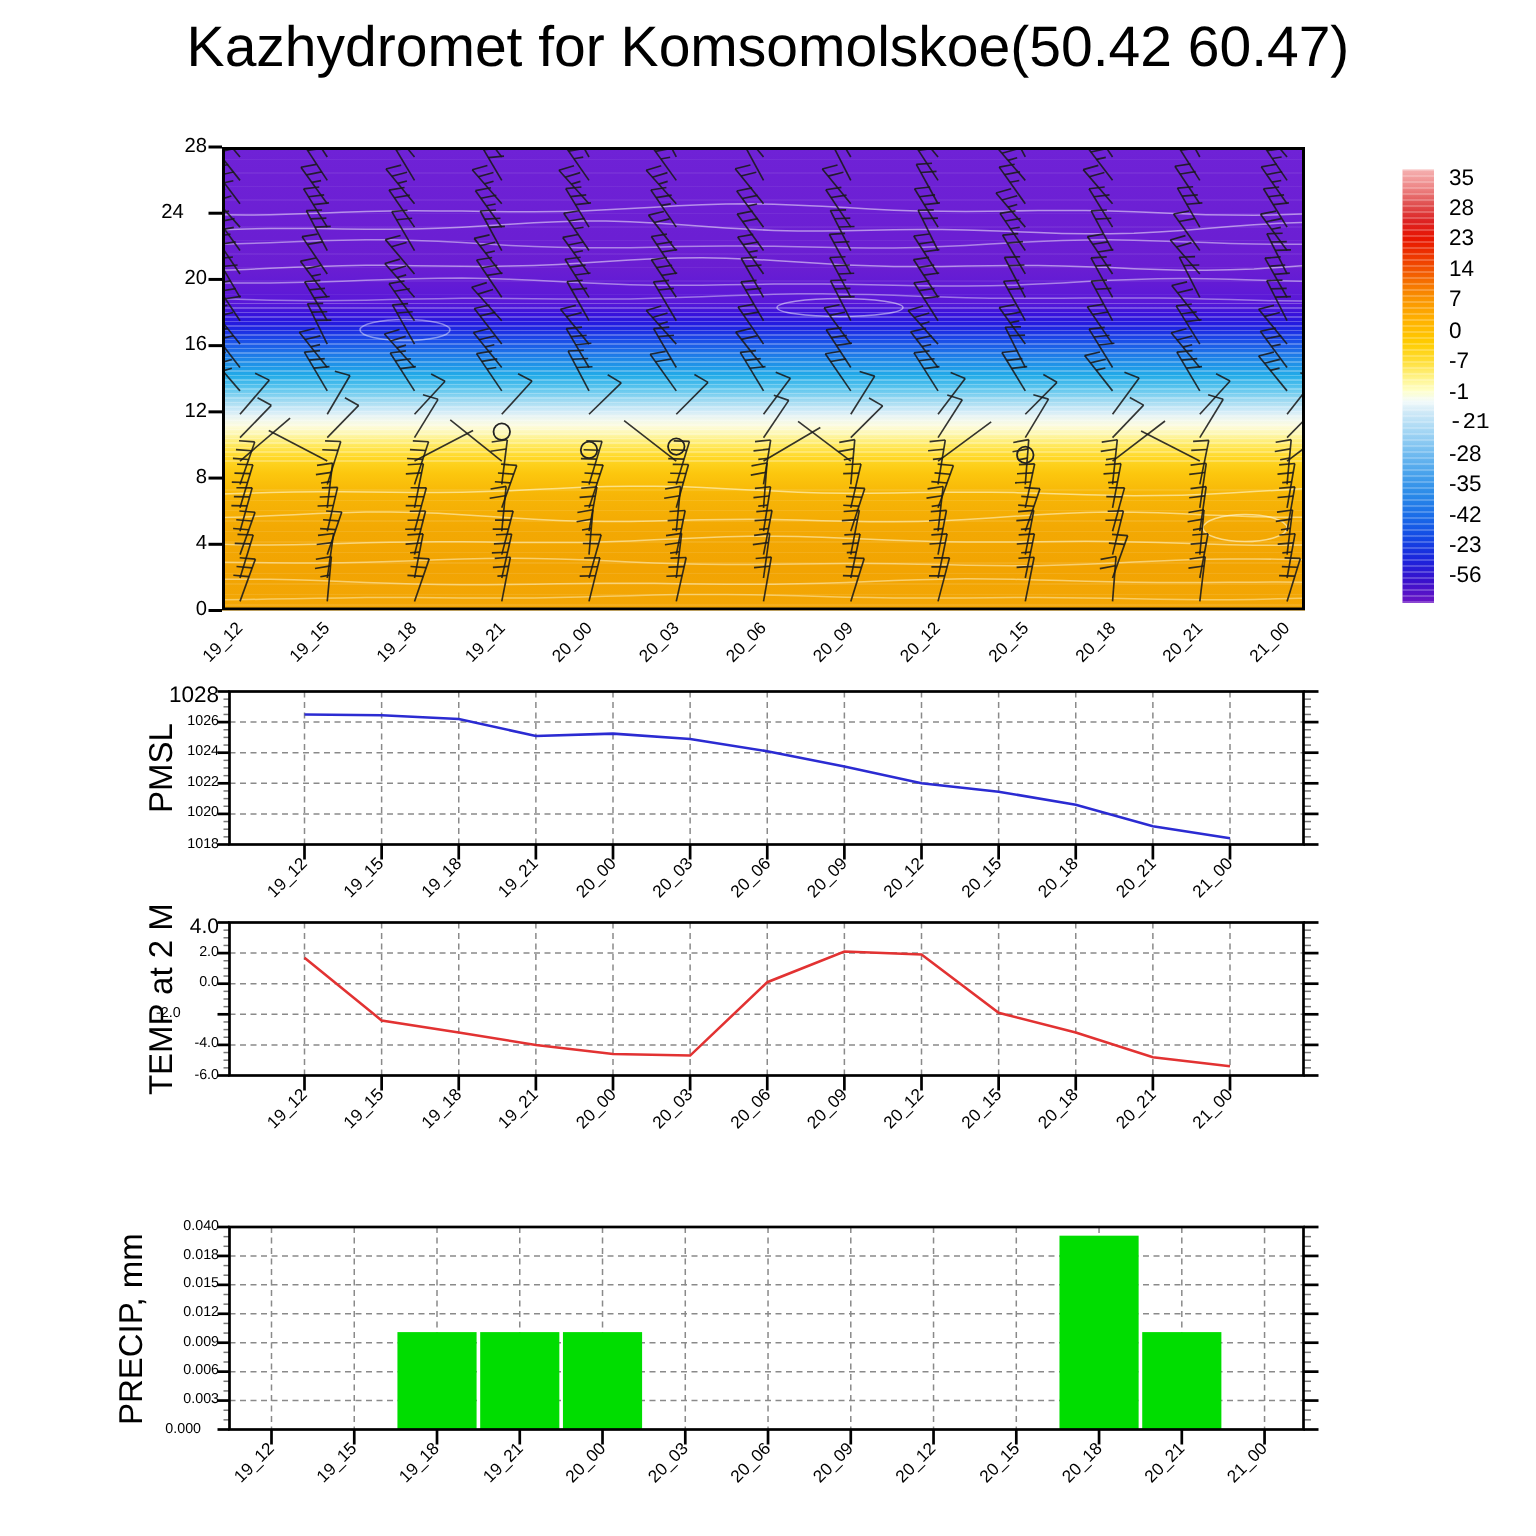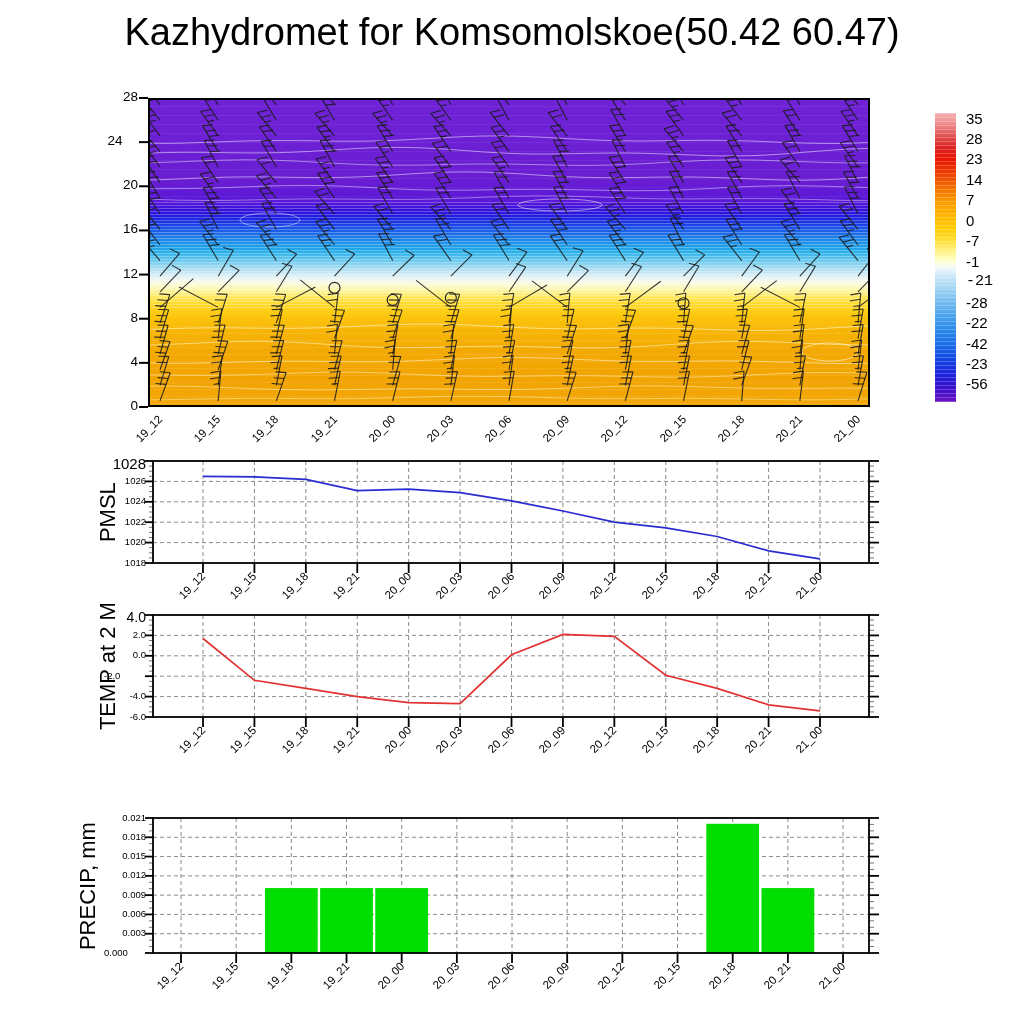--- a/index.html
+++ b/index.html
@@ -1190,21 +1190,21 @@
       <div class="lab" style="left: 966px; top: 110.5px; width: 46px; font-size: 15px;">35</div>
       <div class="lab" style="left: 966px; top: 130.96px; width: 46px; font-size: 15px;">28</div>
       <div class="lab" style="left: 966px; top: 151.42px; width: 46px; font-size: 15px;">23</div>
       <div class="lab" style="left: 966px; top: 171.88px; width: 46px; font-size: 15px;">14</div>
       <div class="lab" style="left: 966px; top: 192.34px; width: 46px; font-size: 15px;">7</div>
       <div class="lab" style="left: 966px; top: 212.8px; width: 46px; font-size: 15px;">0</div>
       <div class="lab" style="left: 966px; top: 233.26px; width: 46px; font-size: 15px;">-7</div>
       <div class="lab" style="left: 966px; top: 253.72px; width: 46px; font-size: 15px;">-1</div>
       <div class="lab" style="left: 966px; top: 274.18px; width: 46px; font-size: 15px; font-family: Liberation Mono, monospace;">-21</div>
       <div class="lab" style="left: 966px; top: 294.64px; width: 46px; font-size: 15px;">-28</div>
-      <div class="lab" style="left: 966px; top: 315.1px; width: 46px; font-size: 15px;">-22</div>
+      <div class="lab" style="left: 966px; top: 315.1px; width: 46px; font-size: 15px;">-35</div>
       <div class="lab" style="left: 966px; top: 335.56px; width: 46px; font-size: 15px;">-42</div>
       <div class="lab" style="left: 966px; top: 356.02px; width: 46px; font-size: 15px;">-23</div>
       <div class="lab" style="left: 966px; top: 376.48px; width: 46px; font-size: 15px;">-56</div>
       <div class="lab" style="left: 129px; top: 570px; width: 70px; text-align: right; font-size: 11.5px; transform: rotate(-45deg); transform-origin: 100% 0px;">19_12</div>
       <div class="lab" style="left: 180.417px; top: 570px; width: 70px; text-align: right; font-size: 11.5px; transform: rotate(-45deg); transform-origin: 100% 0px;">19_15</div>
       <div class="lab" style="left: 231.834px; top: 570px; width: 70px; text-align: right; font-size: 11.5px; transform: rotate(-45deg); transform-origin: 100% 0px;">19_18</div>
       <div class="lab" style="left: 283.251px; top: 570px; width: 70px; text-align: right; font-size: 11.5px; transform: rotate(-45deg); transform-origin: 100% 0px;">19_21</div>
       <div class="lab" style="left: 334.668px; top: 570px; width: 70px; text-align: right; font-size: 11.5px; transform: rotate(-45deg); transform-origin: 100% 0px;">20_00</div>
       <div class="lab" style="left: 386.085px; top: 570px; width: 70px; text-align: right; font-size: 11.5px; transform: rotate(-45deg); transform-origin: 100% 0px;">20_03</div>
       <div class="lab" style="left: 437.502px; top: 570px; width: 70px; text-align: right; font-size: 11.5px; transform: rotate(-45deg); transform-origin: 100% 0px;">20_06</div>
@@ -1245,22 +1245,22 @@
       <div class="lab" style="left: 272.51px; top: 960px; width: 70px; text-align: right; font-size: 11.5px; transform: rotate(-45deg); transform-origin: 100% 0px;">19_21</div>
       <div class="lab" style="left: 327.68px; top: 960px; width: 70px; text-align: right; font-size: 11.5px; transform: rotate(-45deg); transform-origin: 100% 0px;">20_00</div>
       <div class="lab" style="left: 382.85px; top: 960px; width: 70px; text-align: right; font-size: 11.5px; transform: rotate(-45deg); transform-origin: 100% 0px;">20_03</div>
       <div class="lab" style="left: 438.02px; top: 960px; width: 70px; text-align: right; font-size: 11.5px; transform: rotate(-45deg); transform-origin: 100% 0px;">20_06</div>
       <div class="lab" style="left: 493.19px; top: 960px; width: 70px; text-align: right; font-size: 11.5px; transform: rotate(-45deg); transform-origin: 100% 0px;">20_09</div>
       <div class="lab" style="left: 548.36px; top: 960px; width: 70px; text-align: right; font-size: 11.5px; transform: rotate(-45deg); transform-origin: 100% 0px;">20_12</div>
       <div class="lab" style="left: 603.53px; top: 960px; width: 70px; text-align: right; font-size: 11.5px; transform: rotate(-45deg); transform-origin: 100% 0px;">20_15</div>
       <div class="lab" style="left: 658.7px; top: 960px; width: 70px; text-align: right; font-size: 11.5px; transform: rotate(-45deg); transform-origin: 100% 0px;">20_18</div>
       <div class="lab" style="left: 713.87px; top: 960px; width: 70px; text-align: right; font-size: 11.5px; transform: rotate(-45deg); transform-origin: 100% 0px;">20_21</div>
       <div class="lab" style="left: 769.04px; top: 960px; width: 70px; text-align: right; font-size: 11.5px; transform: rotate(-45deg); transform-origin: 100% 0px;">21_00</div>
-      <div class="lab" style="left: 104px; top: 947.5px; width: 42px; font-size: 9.5px;">0.000</div>
+      <div class="lab" style="left: 92px; top: 947.5px; width: 42px; text-align: right; font-size: 9.5px;">0.000</div>
       <div class="lab" style="left: 104px; top: 928.214px; width: 42px; text-align: right; font-size: 9.5px;">0.003</div>
       <div class="lab" style="left: 104px; top: 908.929px; width: 42px; text-align: right; font-size: 9.5px;">0.006</div>
       <div class="lab" style="left: 104px; top: 889.643px; width: 42px; text-align: right; font-size: 9.5px;">0.009</div>
       <div class="lab" style="left: 104px; top: 870.357px; width: 42px; text-align: right; font-size: 9.5px;">0.012</div>
       <div class="lab" style="left: 104px; top: 851.071px; width: 42px; text-align: right; font-size: 9.5px;">0.015</div>
       <div class="lab" style="left: 104px; top: 831.786px; width: 42px; text-align: right; font-size: 9.5px;">0.018</div>
-      <div class="lab" style="left: 104px; top: 812.5px; width: 42px; text-align: right; font-size: 9.5px;">0.021</div>
+      <div class="lab" style="left: 104px; top: 812.5px; width: 42px; text-align: right; font-size: 9.5px;">0.040</div>
     </div>
 </div>
 
 </body></html>

